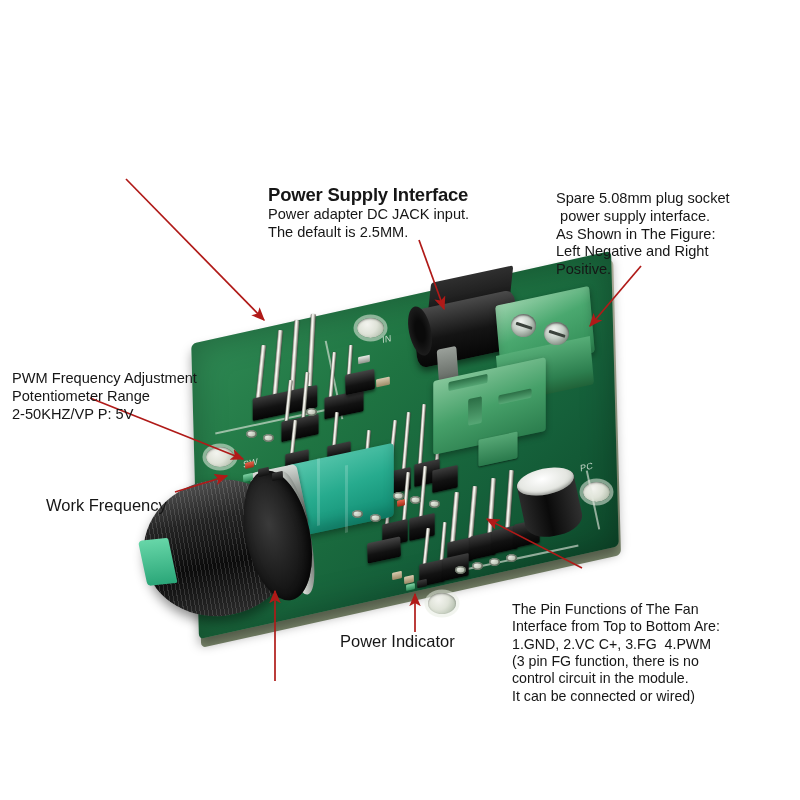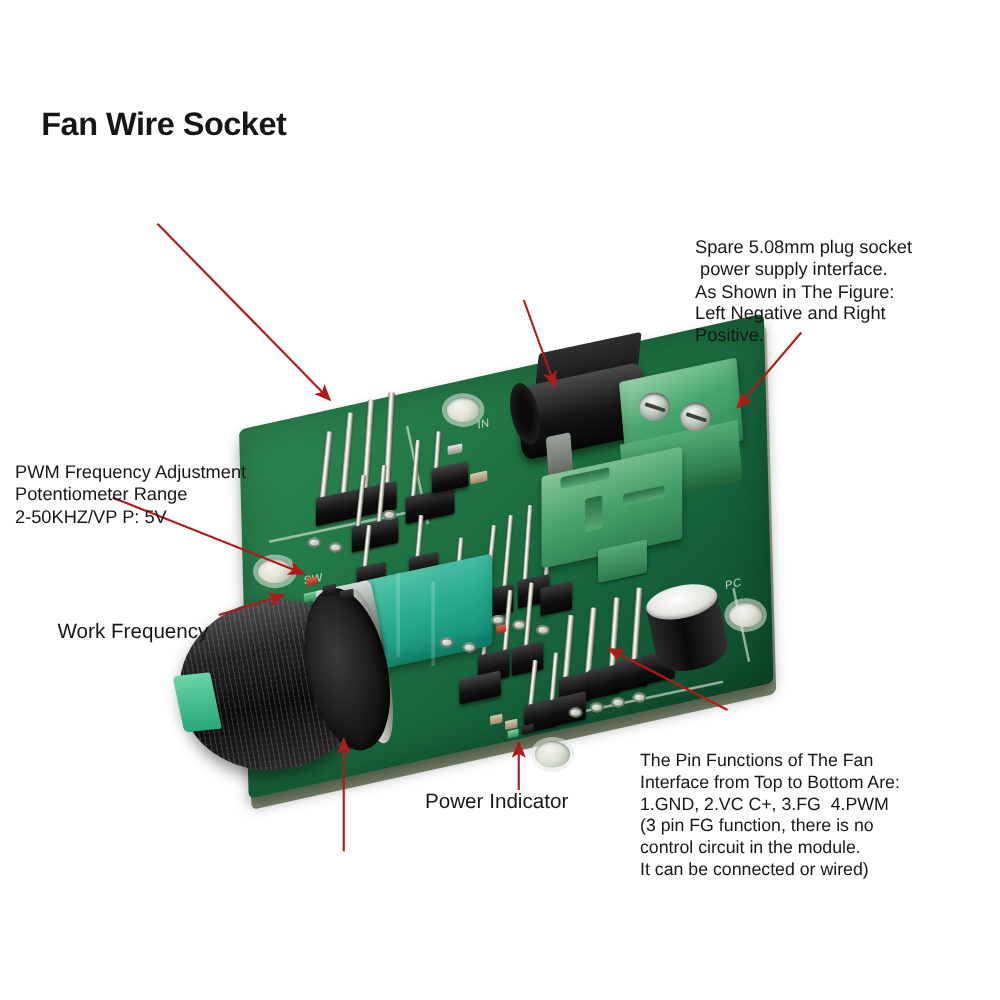--- a/index.html
+++ b/index.html
@@ -367,22 +367,24 @@
       <line x1="419" y1="240" x2="444" y2="309"></line>
       <line x1="641" y1="266" x2="590" y2="326"></line>
       <line x1="90" y1="398" x2="243" y2="459"></line>
       <line x1="175" y1="492" x2="227" y2="476"></line>
       <line x1="415" y1="632" x2="415" y2="594"></line>
       <line x1="275" y1="681" x2="275" y2="591"></line>
       <line x1="582" y1="568" x2="487" y2="519"></line>
     </g>
   </svg>
 
-  <div class="cap t-title-lg" style="left:33px;top:84px;">Fan Wire Socket</div>
-
+
+  <div class="cap t-title-md" style="left:268px;top:184px;">Power Supply Interface</div>
+  <div class="cap t-body" style="left:268px;top:206px;">Power adapter DC JACK input.
+The default is 2.5MM.</div>
 
   <div class="cap t-body" style="left:556px;top:190px;">Spare 5.08mm plug socket
  power supply interface.
 As Shown in The Figure:
 Left Negative and Right
 Positive.</div>
 
   <div class="cap t-body" style="left:12px;top:334px;margin-top:36px;">PWM Frequency Adjustment
 Potentiometer Range
 2-50KHZ/VP P: 5V</div>

